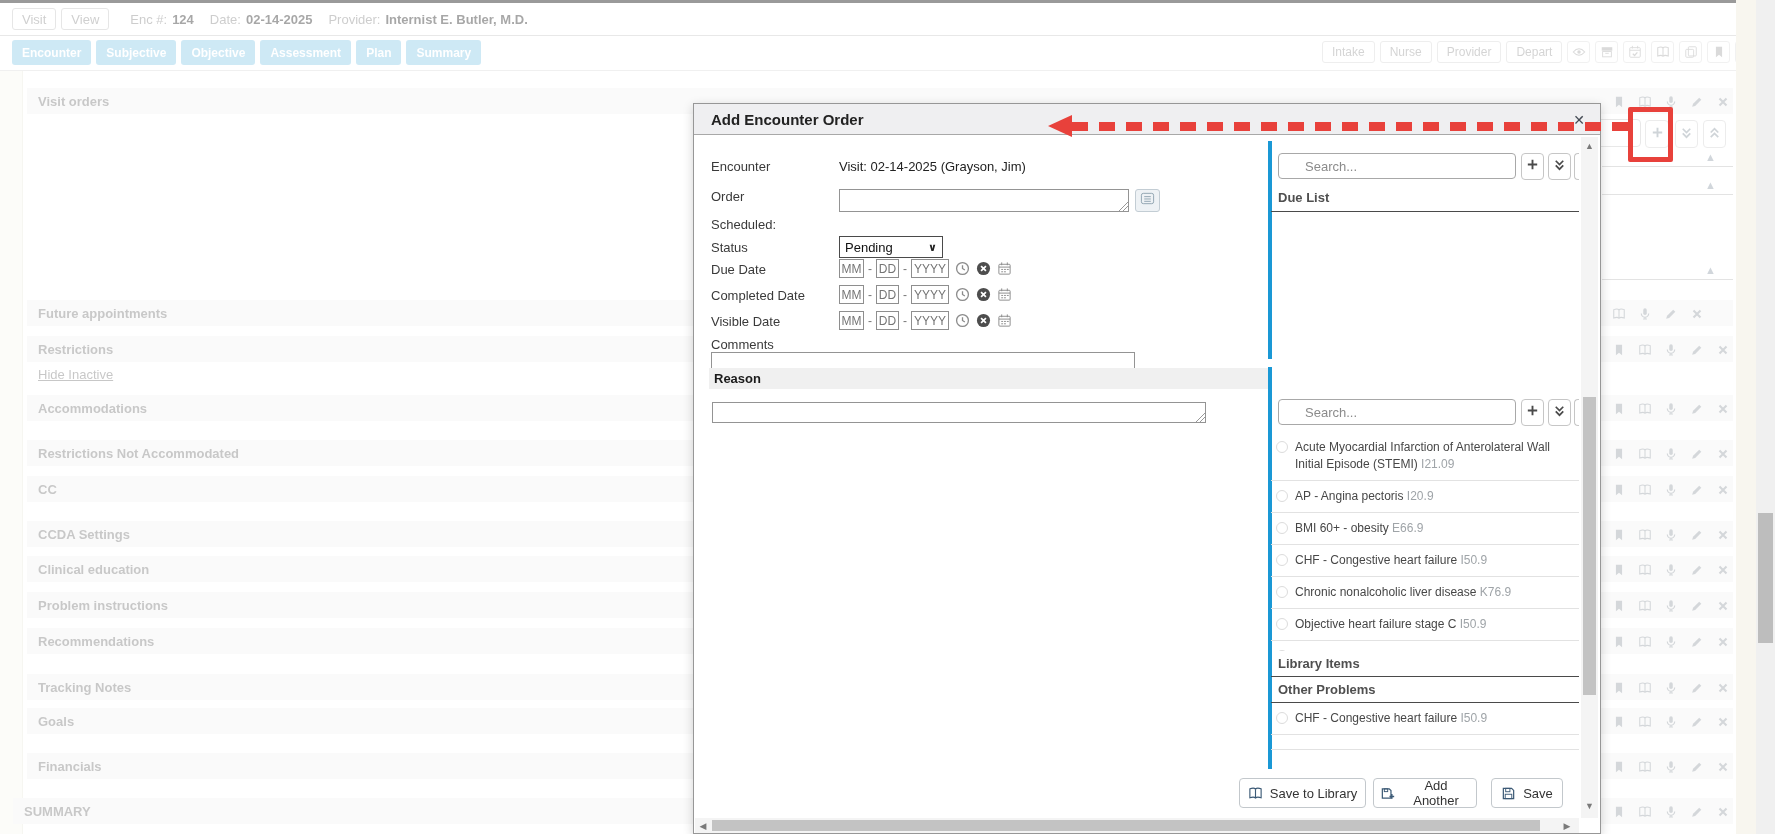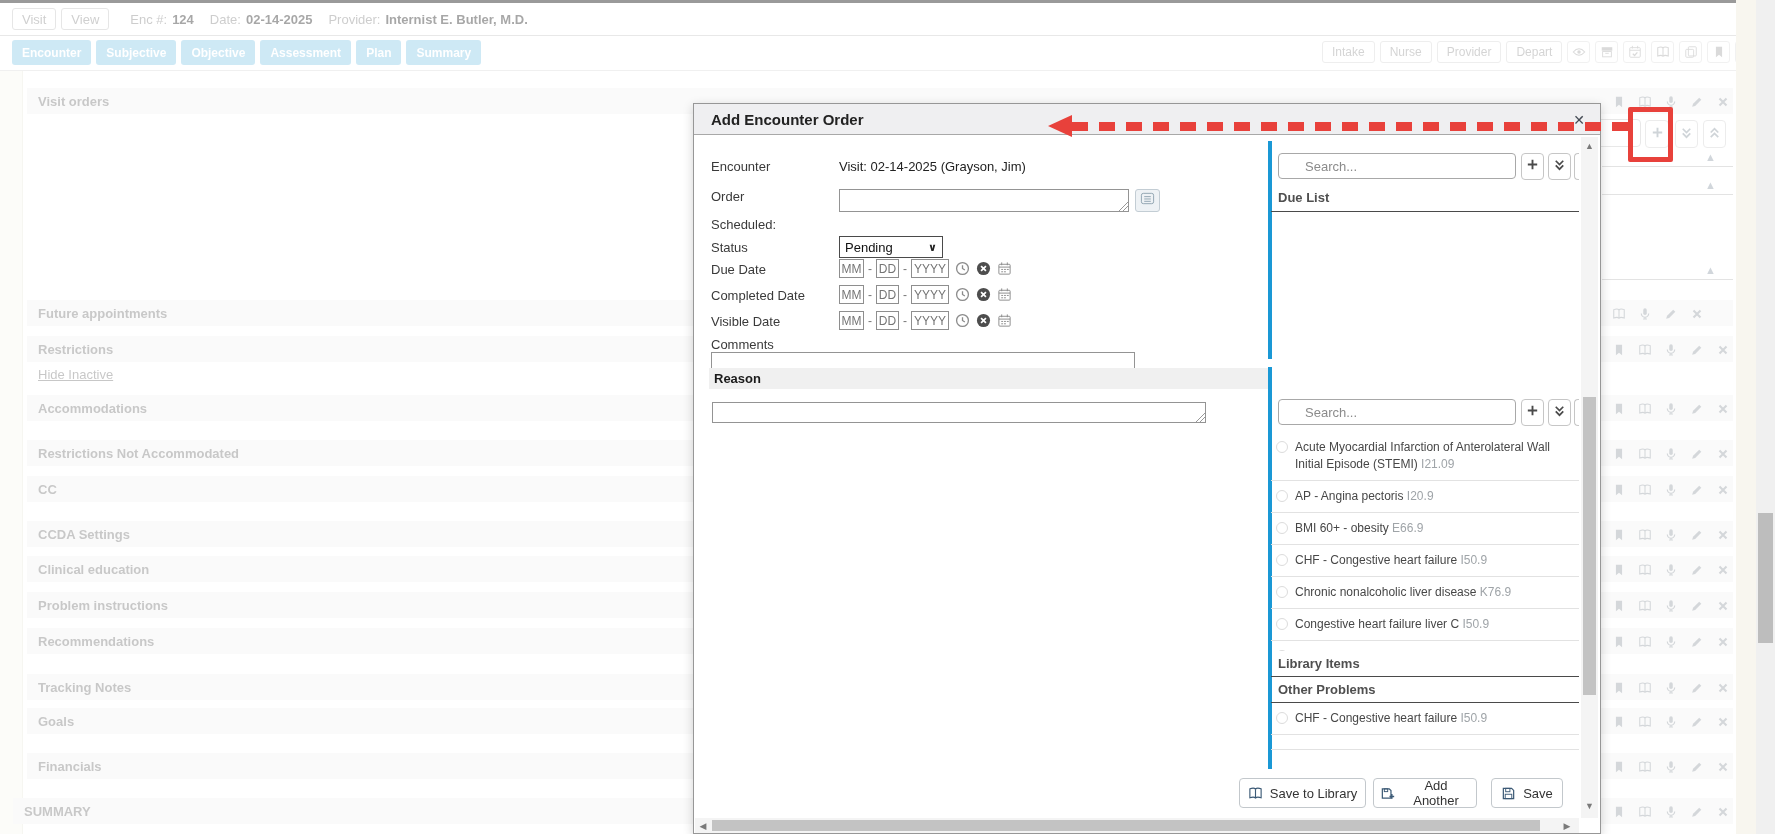--- a/index.html
+++ b/index.html
@@ -836,21 +836,21 @@
               </svg></span>
           </span>
         <span class="sq-btn partial" style="left:303px;"></span>
       </div>
       <div id="plist-items">
           <div class="p-item"><span class="p-radio"></span><span>Acute Myocardial Infarction of Anterolateral Wall Initial Episode (STEMI)</span> <span class="p-code">I21.09</span></div>
           <div class="p-item"><span class="p-radio"></span><span>AP - Angina pectoris</span> <span class="p-code">I20.9</span></div>
           <div class="p-item"><span class="p-radio"></span><span>BMI 60+ - obesity</span> <span class="p-code">E66.9</span></div>
           <div class="p-item"><span class="p-radio"></span><span>CHF - Congestive heart failure</span> <span class="p-code">I50.9</span></div>
           <div class="p-item"><span class="p-radio"></span><span>Chronic nonalcoholic liver disease</span> <span class="p-code">K76.9</span></div>
-          <div class="p-item"><span class="p-radio"></span><span>Congestive heart failure liver C</span> <span class="p-code">I50.9</span></div>
+          <div class="p-item"><span class="p-radio"></span><span>Objective heart failure stage C</span> <span class="p-code">I50.9</span></div>
           <div class="p-item clipped"><span class="p-radio"></span><span>Coronary Atherosclerosis of Native Coronary Artery</span></div>
           <div class="sub-hdr">Library Items</div>
           <div class="sub-hdr">Other Problems</div>
           <div class="p-item"><span class="p-radio"></span><span>CHF - Congestive heart failure</span> <span class="p-code">I50.9</span></div>
           <div class="p-item"> </div>
         </div>
     </div>
 
     <div class="abs m-vtrack"></div>
     <div class="abs m-arrow" style="left:887px;top:37px;">▲</div>

